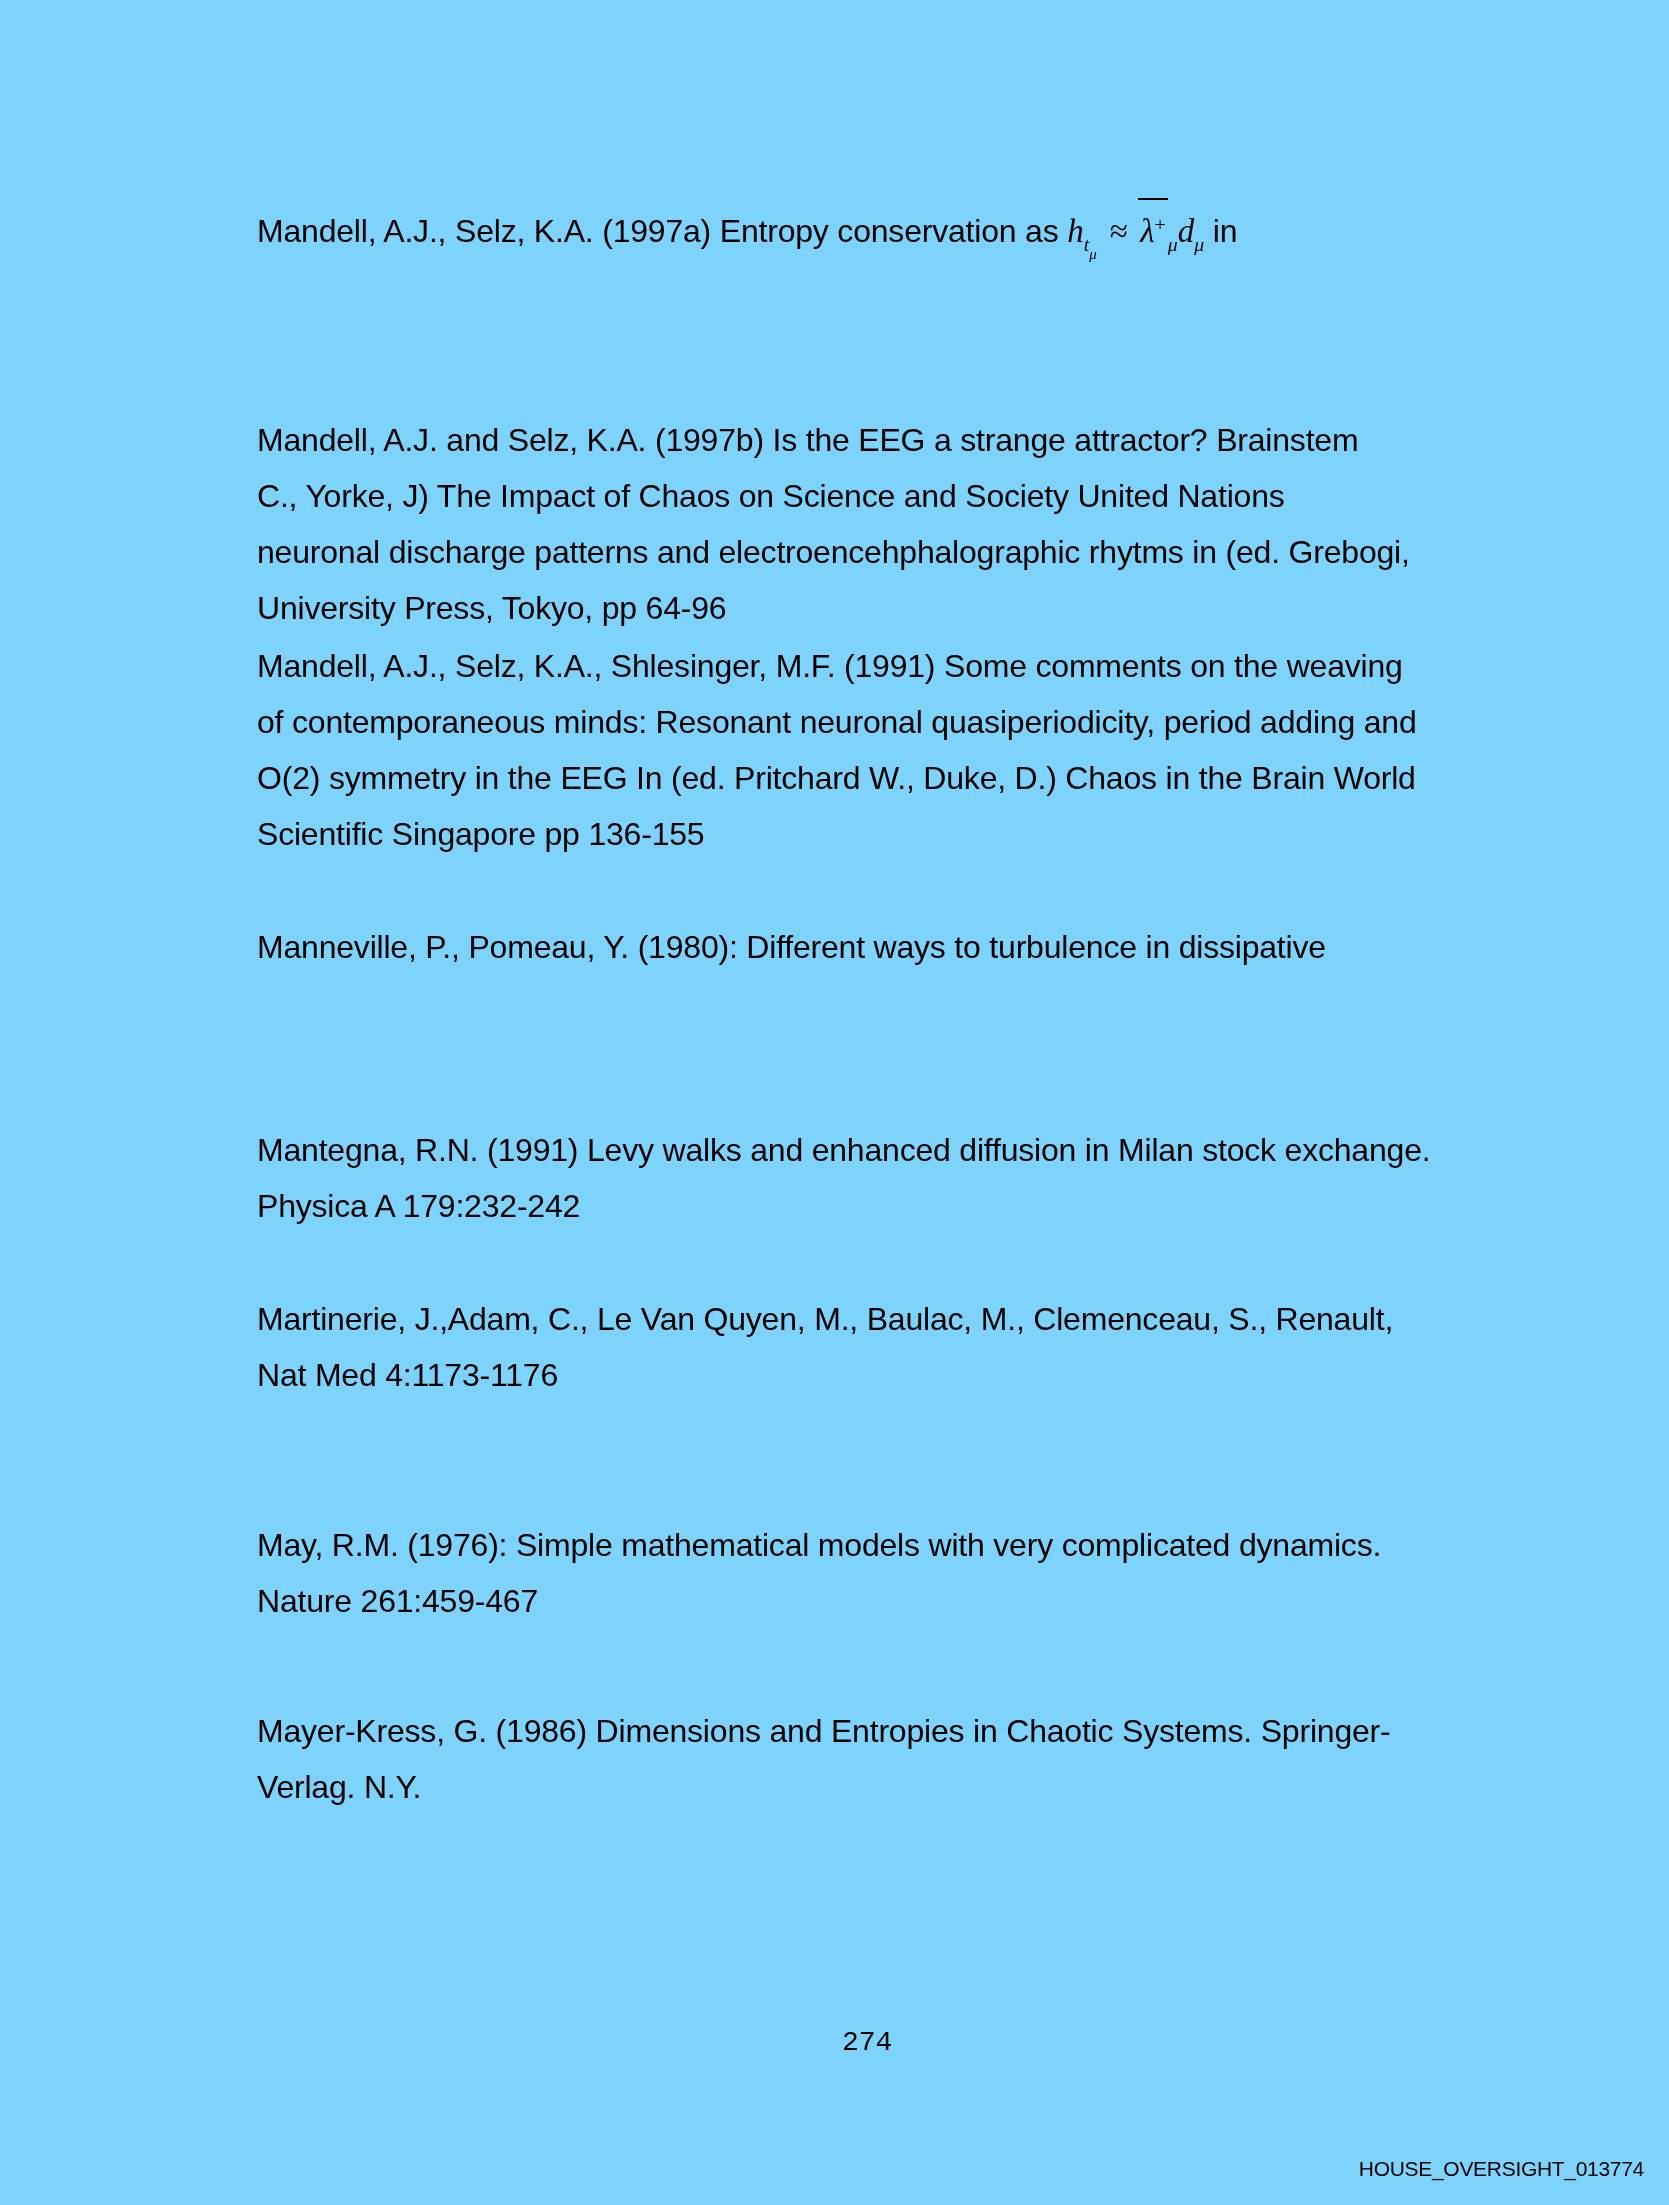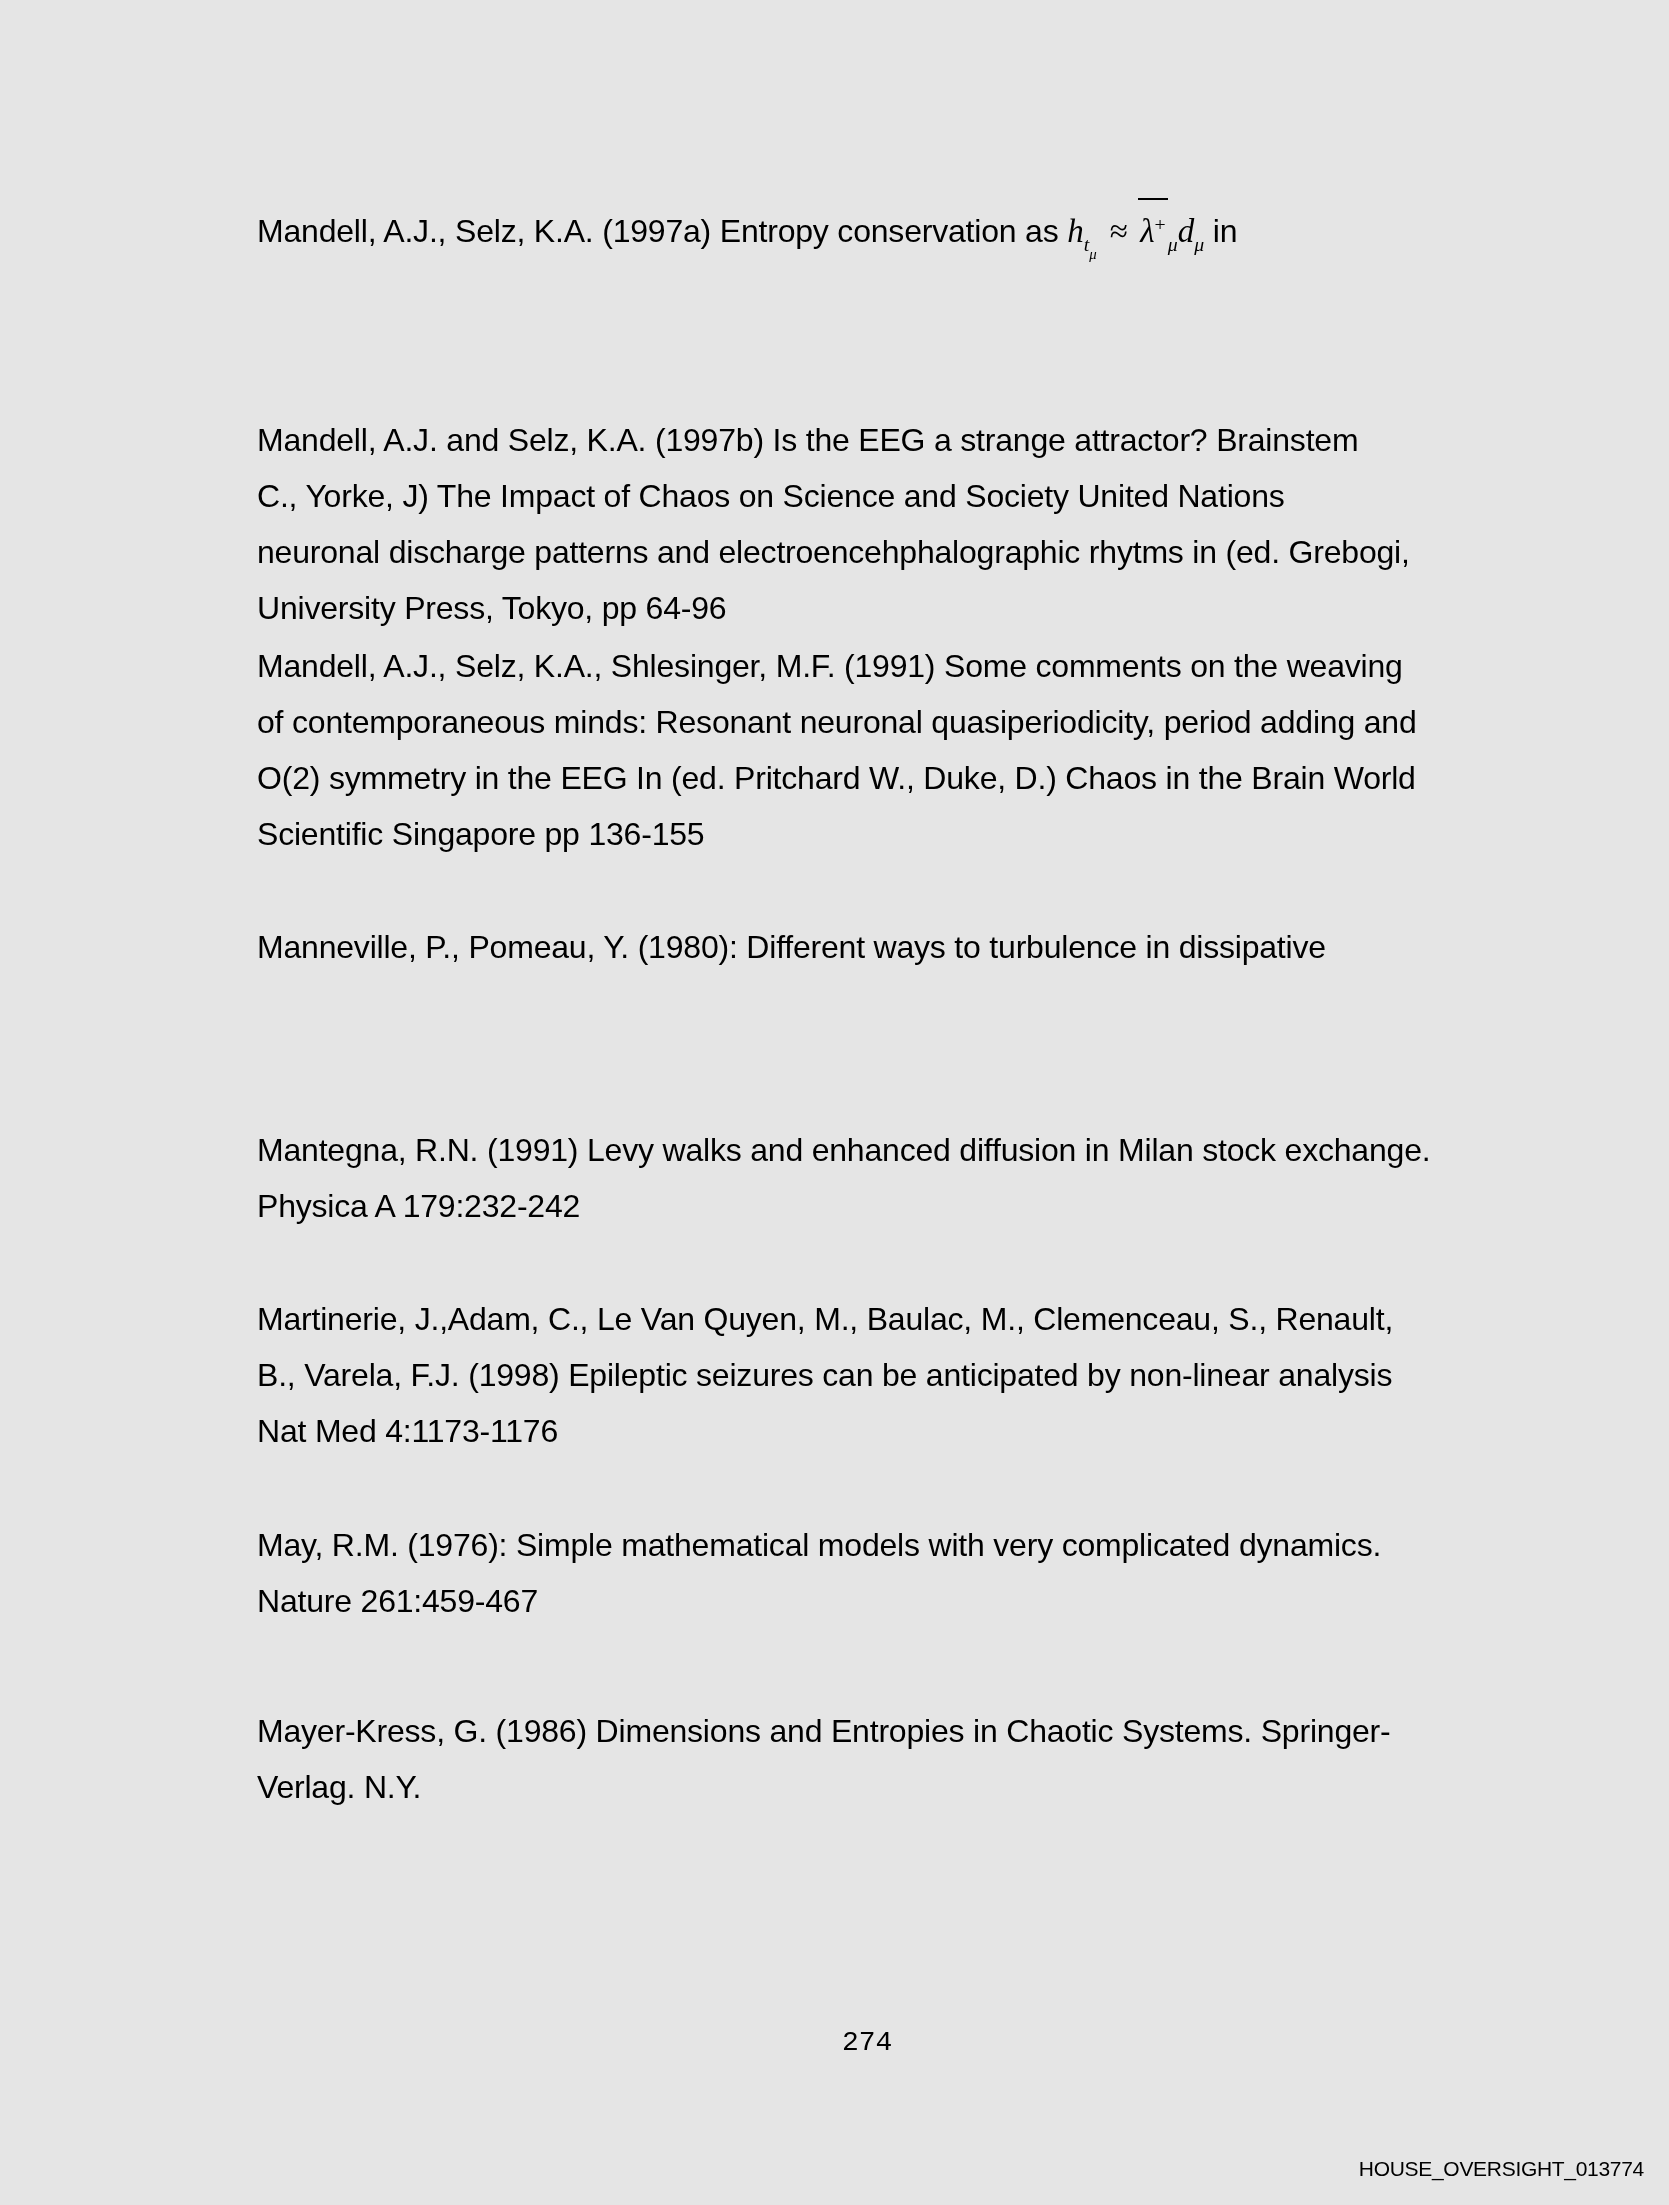--- a/index.html
+++ b/index.html
@@ -4,21 +4,21 @@
 <style>
   html, body {
     margin: 0;
     padding: 0;
     background: #ffffff;
   }
   .page {
     position: relative;
     width: 1669px;
     height: 2205px;
-    background: #e5e5e5;
+    background: #7dd3fc;
     color: #000000;
     font-family: "Liberation Sans", sans-serif;
     overflow: hidden;
   }
   .ref {
     position: absolute;
     left: 257px;
     font-size: 32px;
     line-height: 56px;
     letter-spacing: -0.2px;
@@ -106,21 +106,20 @@
     <span class="line">Manneville, P., Pomeau, Y. (1980): Different ways to turbulence in dissipative</span>
   </div>
 
   <div class="ref" style="top:1122px">
     <span class="line">Mantegna, R.N. (1991) Levy walks and enhanced diffusion in Milan stock exchange.</span>
     <span class="line">Physica A 179:232-242</span>
   </div>
 
   <div class="ref" style="top:1291px">
     <span class="line">Martinerie, J.,Adam, C., Le Van Quyen, M., Baulac, M., Clemenceau, S., Renault,</span>
-    <span class="line">B., Varela, F.J. (1998) Epileptic seizures can be anticipated by non-linear analysis</span>
     <span class="line">Nat Med 4:1173-1176</span>
   </div>
 
   <div class="ref" style="top:1517px">
     <span class="line">May, R.M. (1976): Simple mathematical models with very complicated dynamics.</span>
     <span class="line">Nature 261:459-467</span>
   </div>
 
   <div class="ref" style="top:1703px">
     <span class="line">Mayer-Kress, G. (1986) Dimensions and Entropies in Chaotic Systems. Springer-</span>

